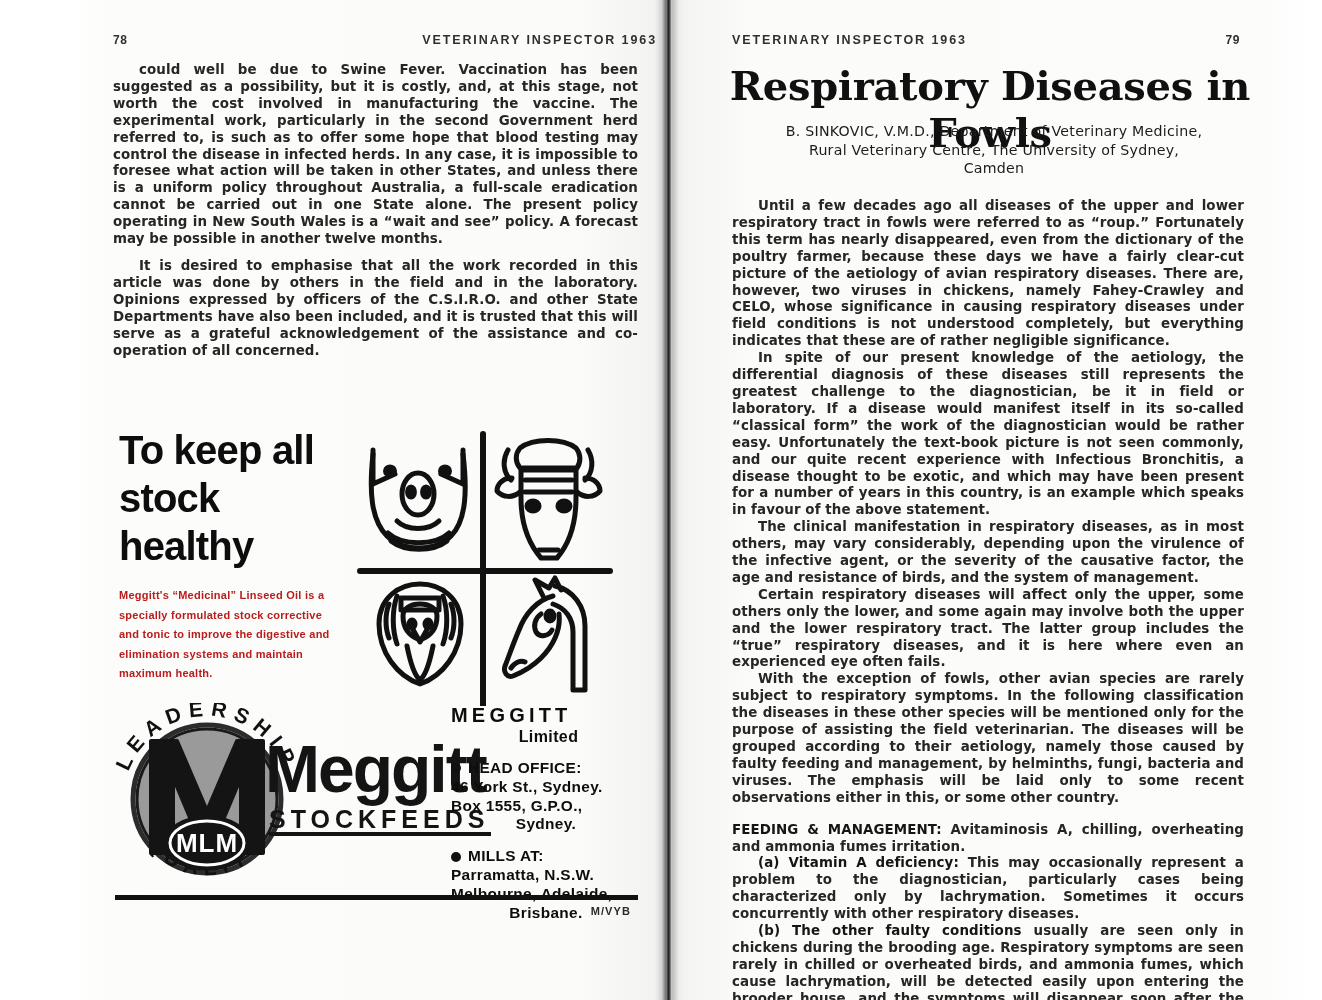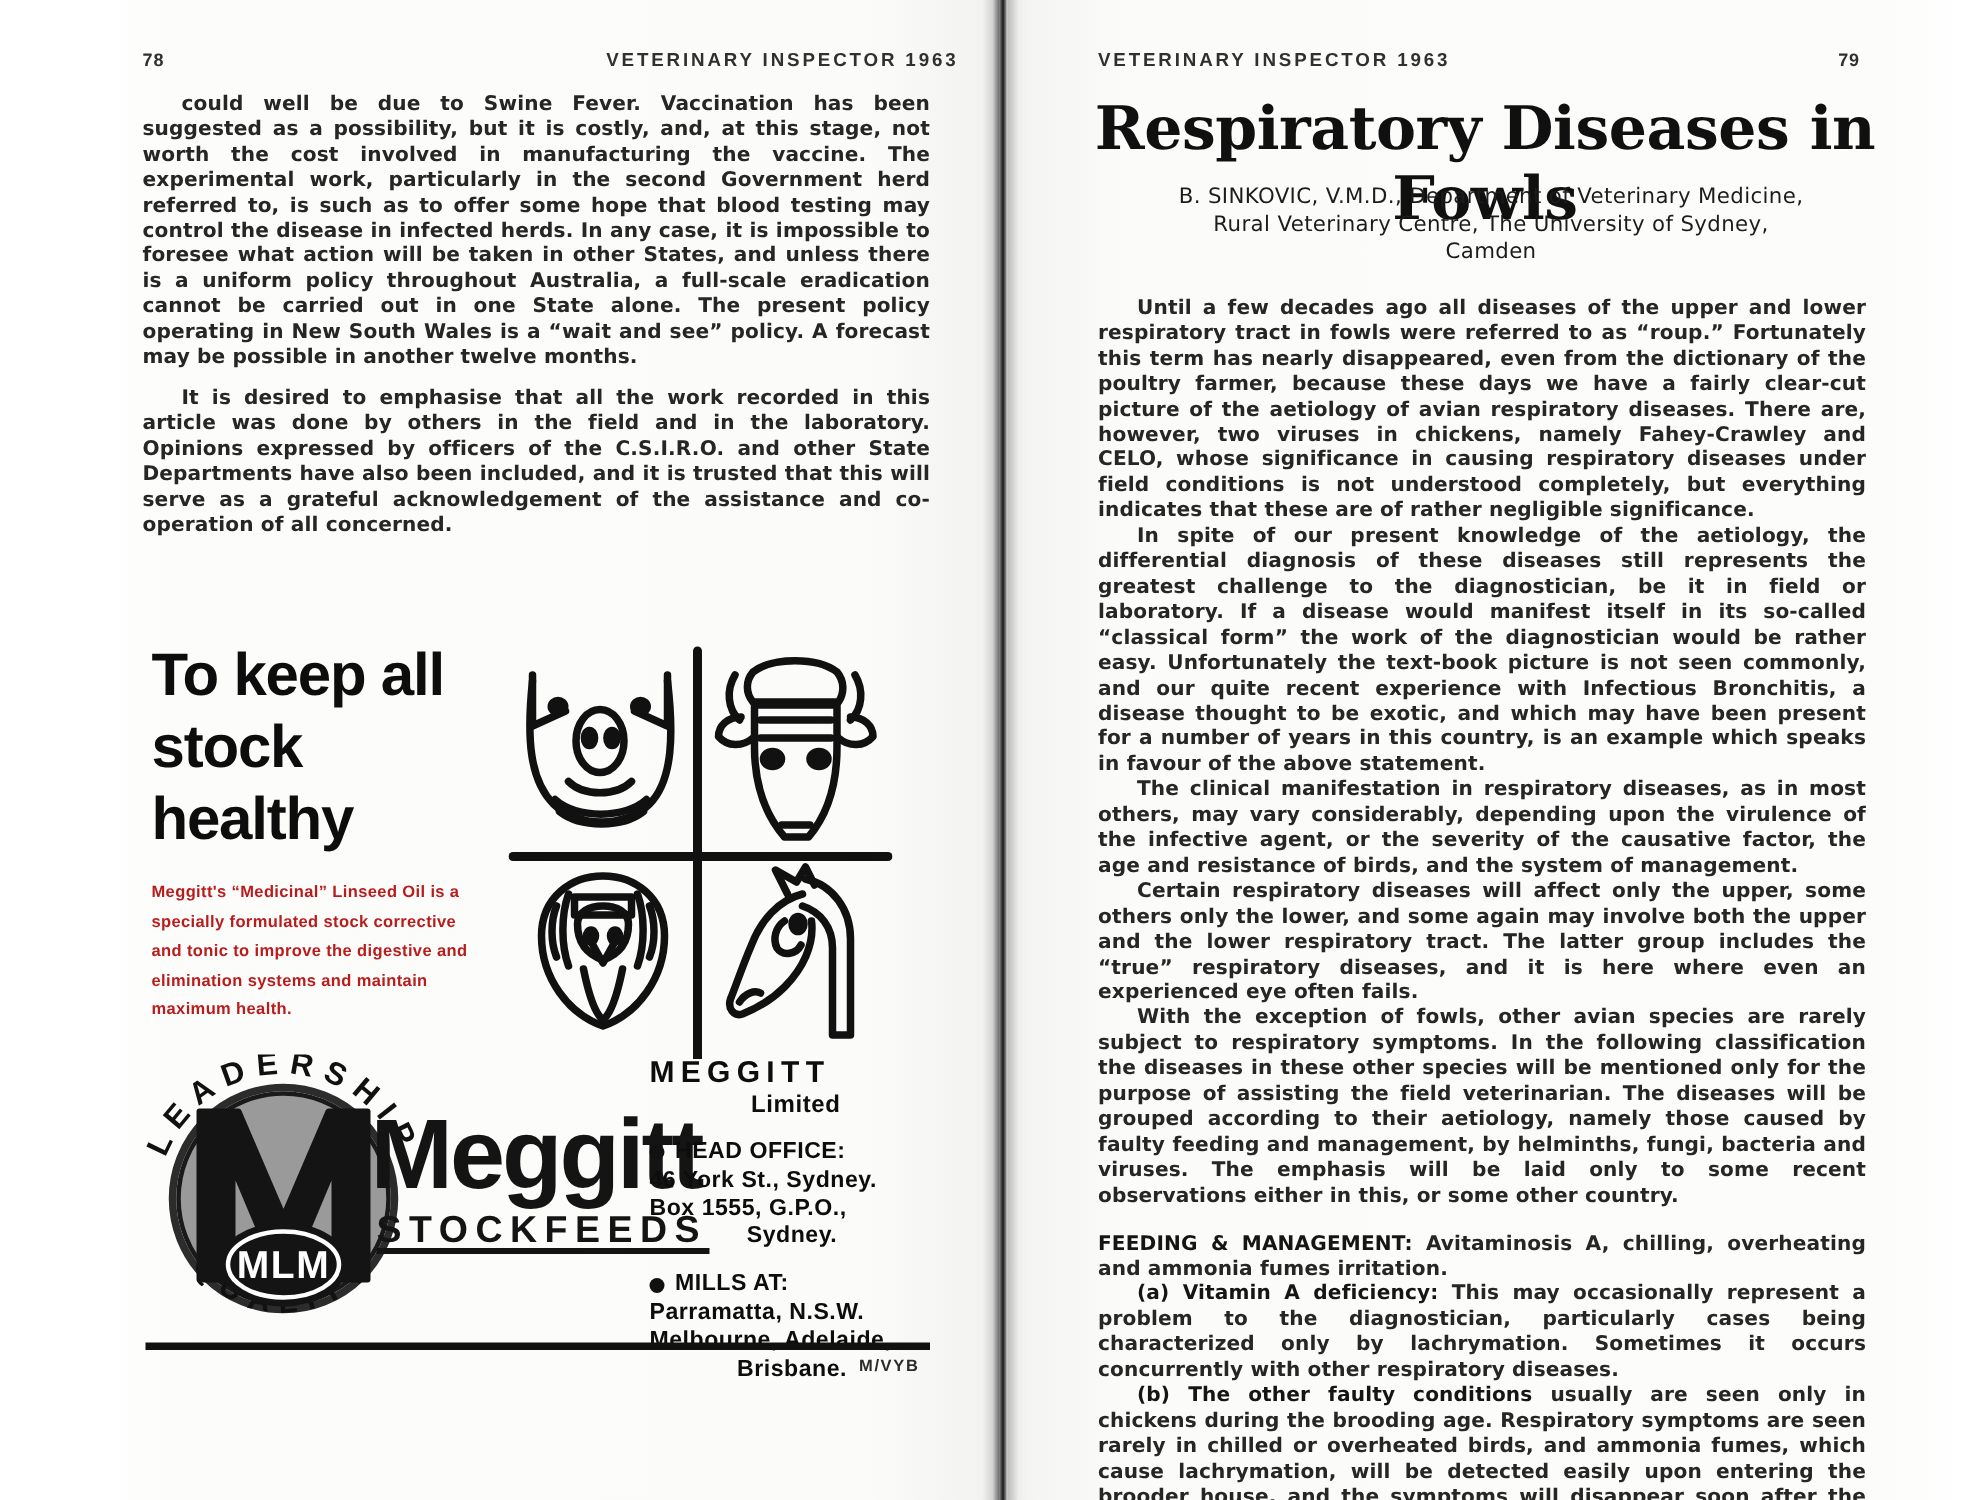--- a/index.html
+++ b/index.html
@@ -46,21 +46,21 @@
        rgba(255,255,255,0) 100%);
   }
   .gutter-core {
     position: absolute;
     left: 666px; top: 0; width: 5px; height: 1000px;
     background: linear-gradient(90deg,#8d8d8d,#2b2b2b 45%,#1d1d1d 55%,#9a9a9a);
   }
 
   
   .page { position: absolute; }
-  .page-left  { left: 68px;  top: 0; width: 585px;  height: 1000px; }
+  .page-left  { left: 86px;  top: 0; width: 585px;  height: 1000px; }
   .page-right { left: 690px; top: 0; width: 600px;  height: 1000px; }
 
   
   .runhead {
     position: absolute;
     top: 33px;
     font-size: 12.5px;
     font-weight: 700;
     letter-spacing: 1.9px;
     color: #303030;

